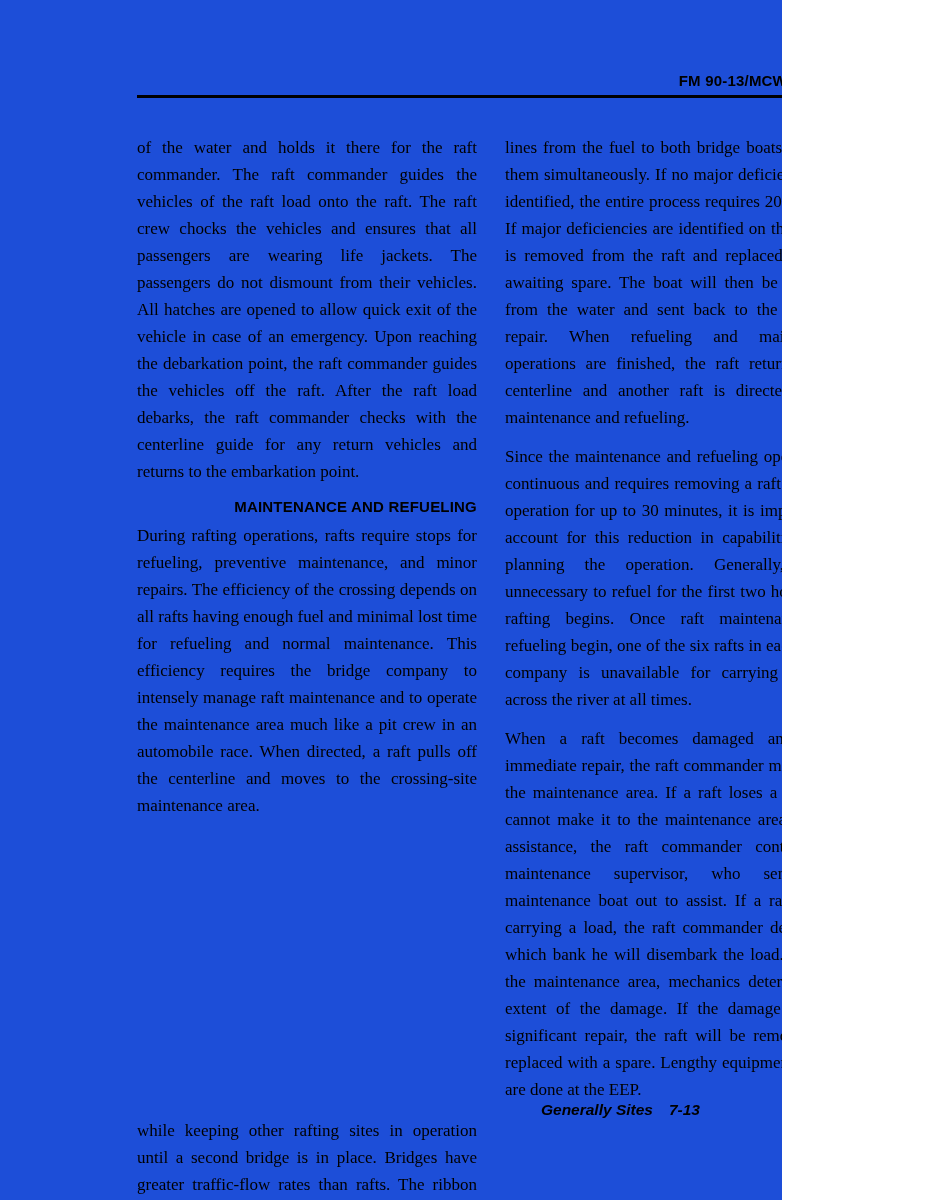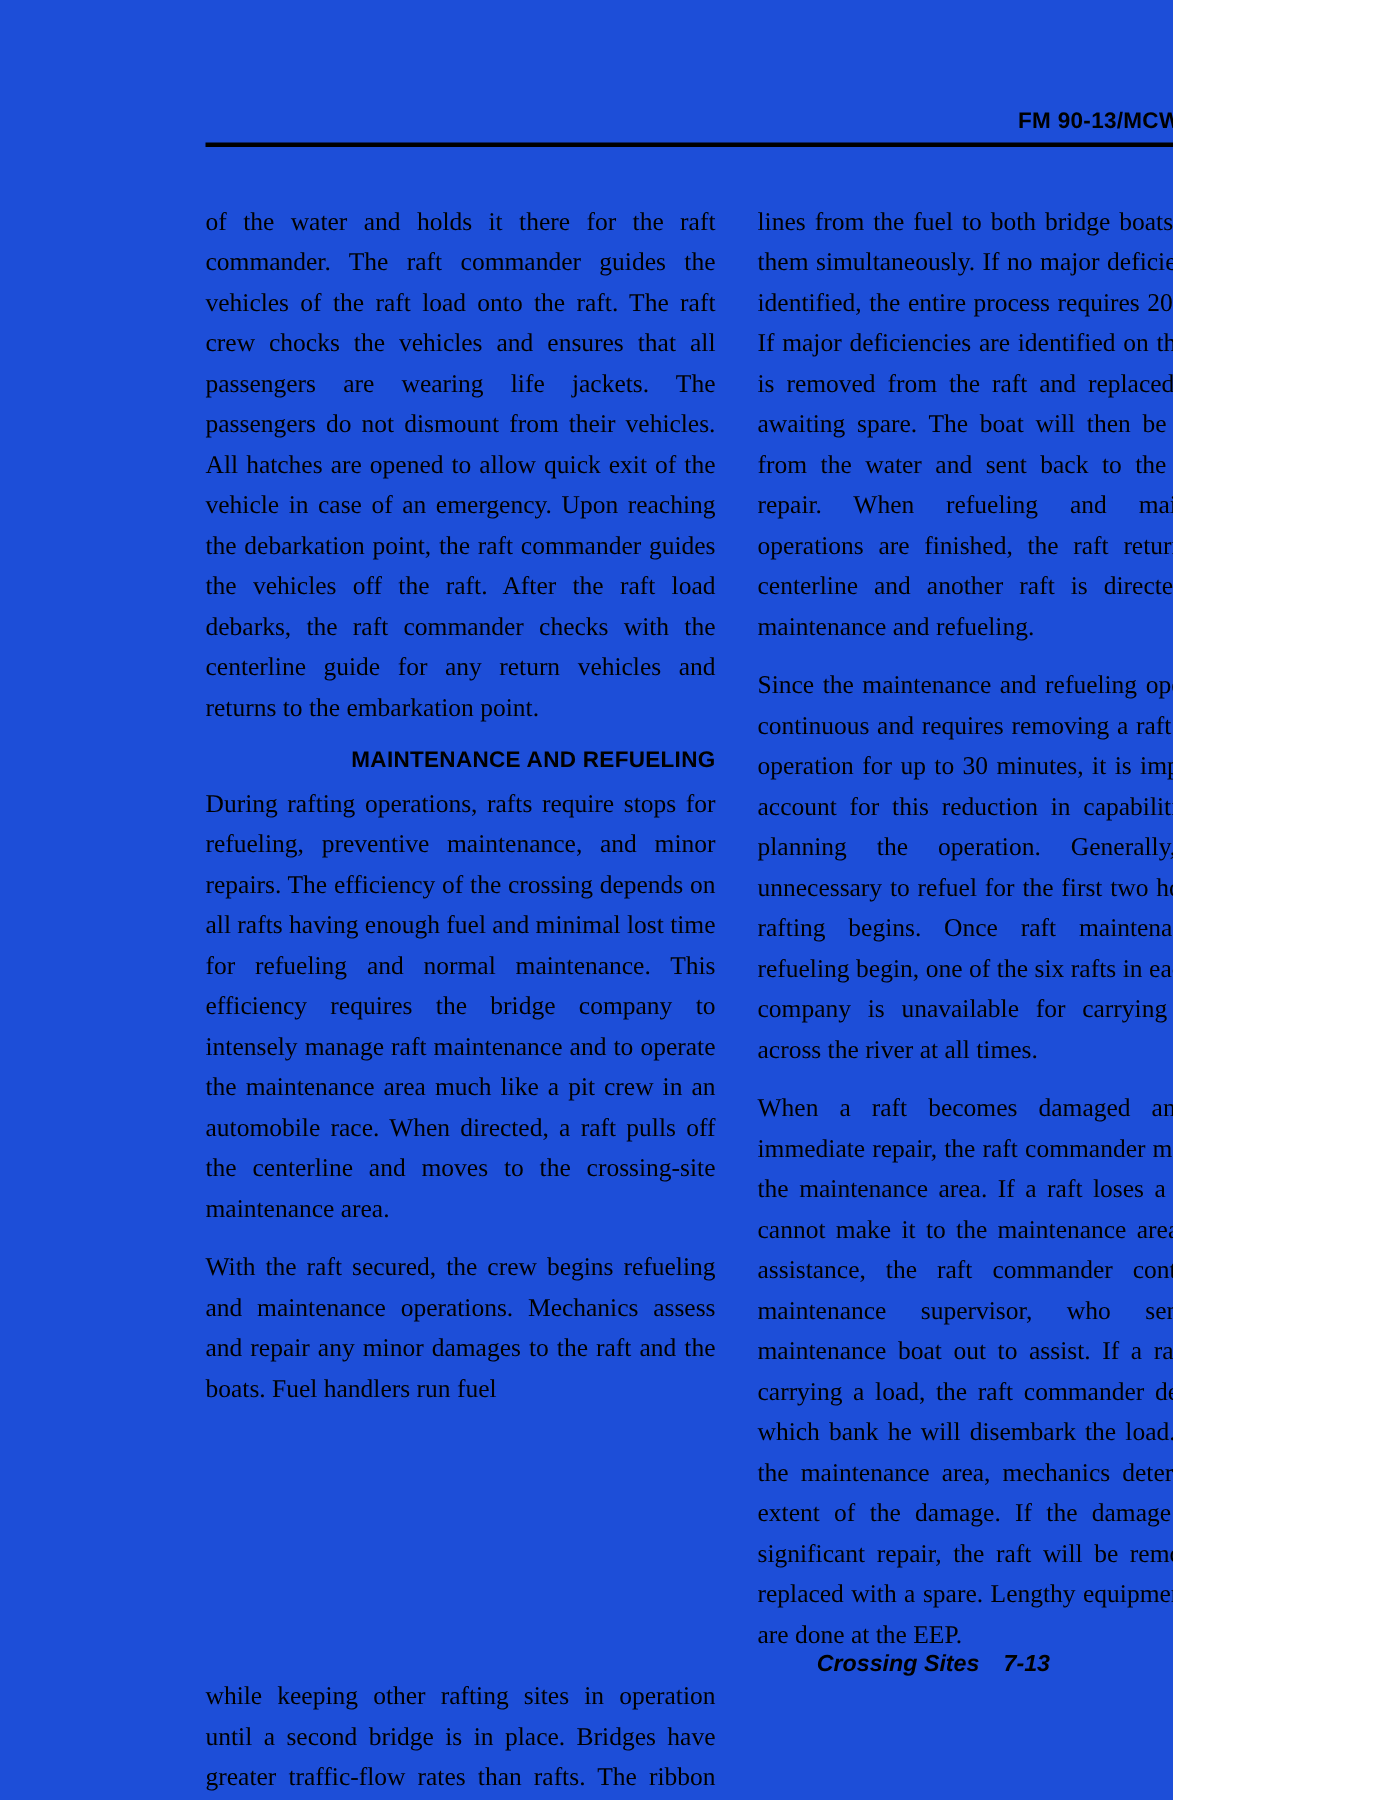--- a/index.html
+++ b/index.html
@@ -70,36 +70,35 @@
       <div class="doc-id">FM 90-13/MCWP 3-17.1</div>
       <div class="header-rule"></div>
     </header>
 
     <main class="body-text">
       <div class="columns">
         <div class="col">
           <p class="doc-p">of the water and holds it there for the raft commander. The raft commander guides the vehicles of the raft load onto the raft. The raft crew chocks the vehicles and ensures that all passengers are wearing life jackets. The passengers do not dismount from their vehicles. All hatches are opened to allow quick exit of the vehicle in case of an emergency. Upon reaching the debarkation point, the raft commander guides the vehicles off the raft. After the raft load debarks, the raft commander checks with the centerline guide for any return vehicles and returns to the embarkation point.</p>
           <h2 class="col-heading">MAINTENANCE AND REFUELING</h2>
           <p class="doc-p">During rafting operations, rafts require stops for refueling, preventive maintenance, and minor repairs. The efficiency of the crossing depends on all rafts having enough fuel and minimal lost time for refueling and normal maintenance. This efficiency requires the bridge company to intensely manage raft maintenance and to operate the maintenance area much like a pit crew in an automobile race. When directed, a raft pulls off the centerline and moves to the crossing-site maintenance area.</p>
-          <p class="doc-p">With the raft secured, the crew begins refueling and maintenance operations. Mechanics assess and repair any minor damages to the raft and the boats. Fuel handlers run fuel</p>
         </div>
         <div class="col">
           <p class="doc-p">lines from the fuel to both bridge boats and fuel them simultaneously. If no major deficiencies are identified, the entire process requires 20 minutes. If major deficiencies are identified on the boat, it is removed from the raft and replaced with an awaiting spare. The boat will then be removed from the water and sent back to the EEP for repair. When refueling and maintenance operations are finished, the raft returns to its centerline and another raft is directed in for maintenance and refueling.</p>
           <p class="doc-p">Since the maintenance and refueling operation is continuous and requires removing a raft from the operation for up to 30 minutes, it is important to account for this reduction in capabilities when planning the operation. Generally, it is unnecessary to refuel for the first two hours after rafting begins. Once raft maintenance and refueling begin, one of the six rafts in each bridge company is unavailable for carrying vehicles across the river at all times.</p>
           <p class="doc-p">When a raft becomes damaged and needs immediate repair, the raft commander moves it to the maintenance area. If a raft loses a boat and cannot make it to the maintenance area without assistance, the raft commander contacts the maintenance supervisor, who sends the maintenance boat out to assist. If a raft is still carrying a load, the raft commander decides on which bank he will disembark the load. Once in the maintenance area, mechanics determine the extent of the damage. If the damage requires significant repair, the raft will be removed and replaced with a spare. Lengthy equipment repairs are done at the EEP.</p>
         </div>
       </div>
 
       <section class="bridges">
         <div class="columns">
           <div class="col">
             <p class="doc-p">while keeping other rafting sites in operation until a second bridge is in place. Bridges have greater traffic-flow rates than rafts. The ribbon bridge is the preferred initial bridge,</p>
           </div>
         </div>
       </section>
     </main>
 
   </div>
 
   <footer class="doc-footer">
-    <span class="footer-label">Crossing Sites</span><span class="footer-page">7-13</span>
+    <span class="footer-label">Generally Sites</span><span class="footer-page">7-13</span>
   </footer>
 </div>
 
 </body></html>

